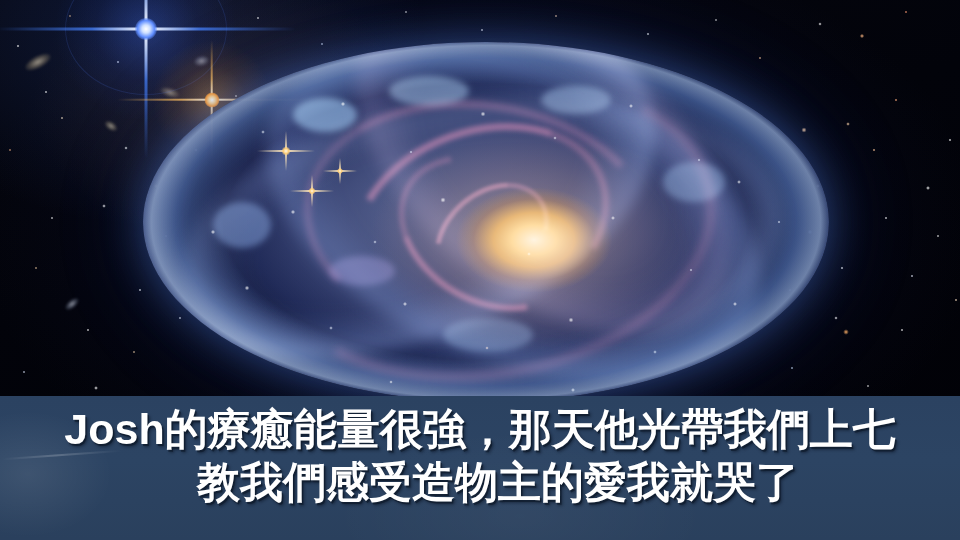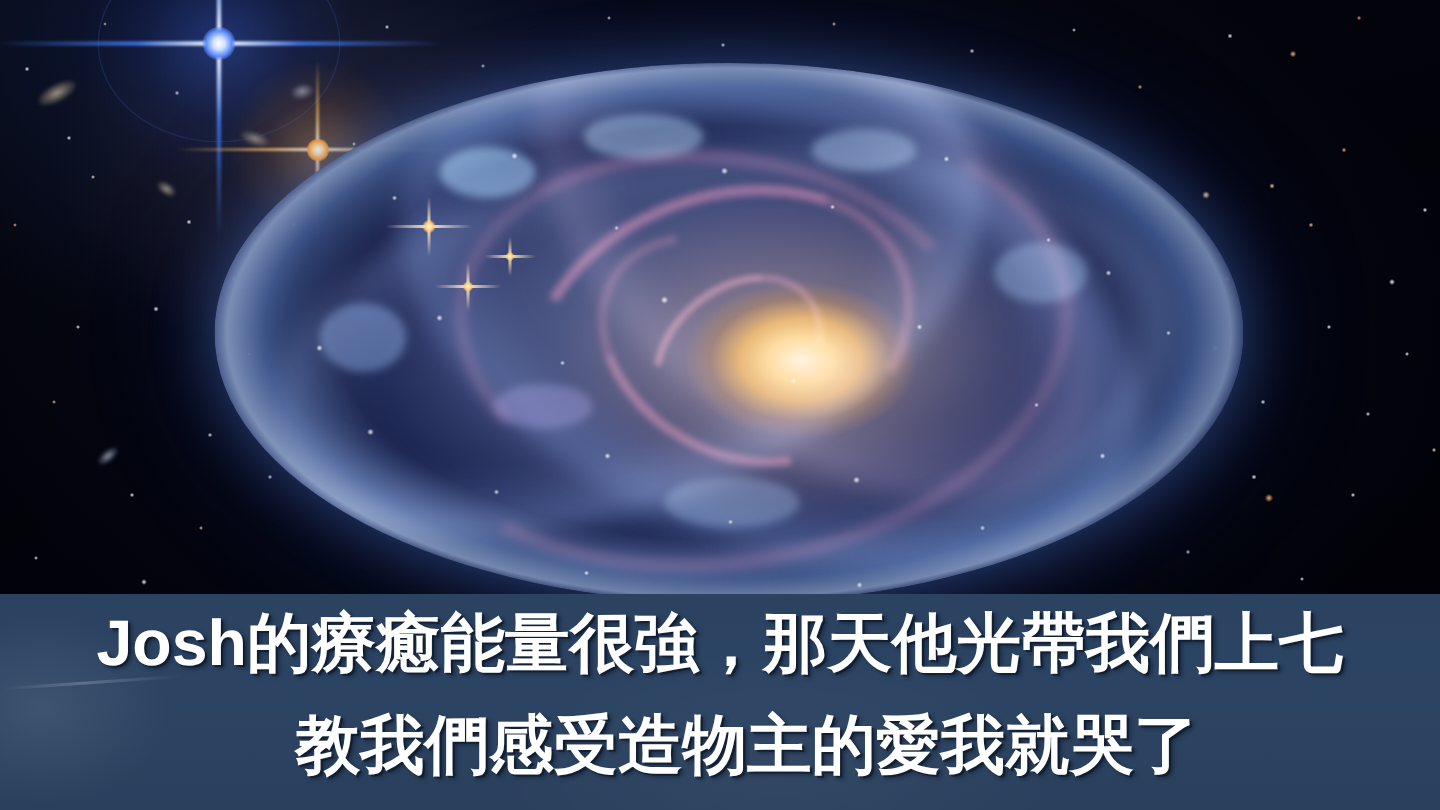--- a/index.html
+++ b/index.html
@@ -315,21 +315,21 @@
     font-weight: bold;
     font-size: 43px;
     line-height: 1;
     letter-spacing: 0px;
     white-space: nowrap;
     text-shadow:
        1.5px 1.5px 0 rgba(10,20,35,0.55),
        2.5px 2.5px 3px rgba(5,10,25,0.45);
   }
   #caption-line-1 { top: 12px; }
-  #caption-line-2 { top: 80px; padding-left: 36px; }
+  #caption-line-2 { top: 65px; padding-left: 36px; }
 </style>
 </head>
 <body>
 
 <div id="stage">
 
   <div class="space">
     <div class="stars-a"></div>
     <div class="stars-b"></div>
     <div class="stars-c"></div>

